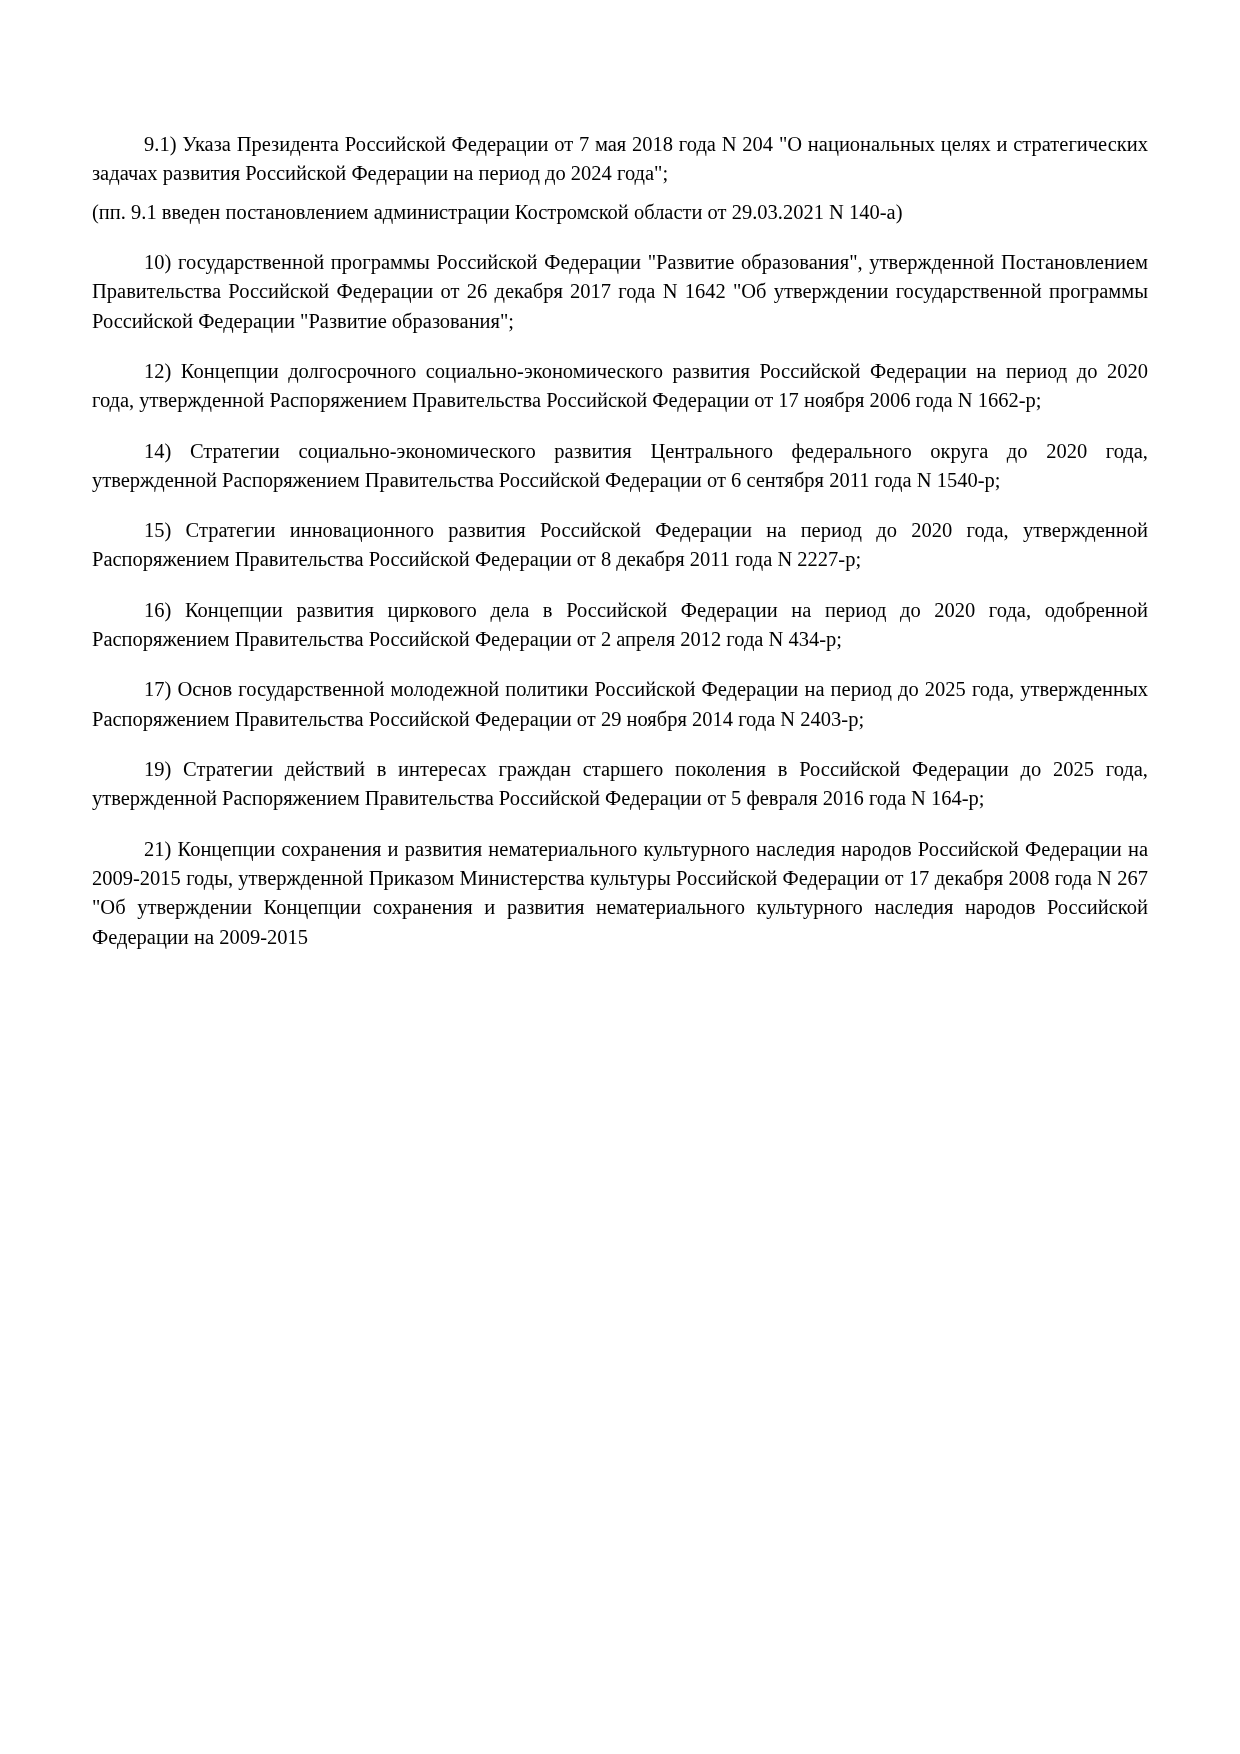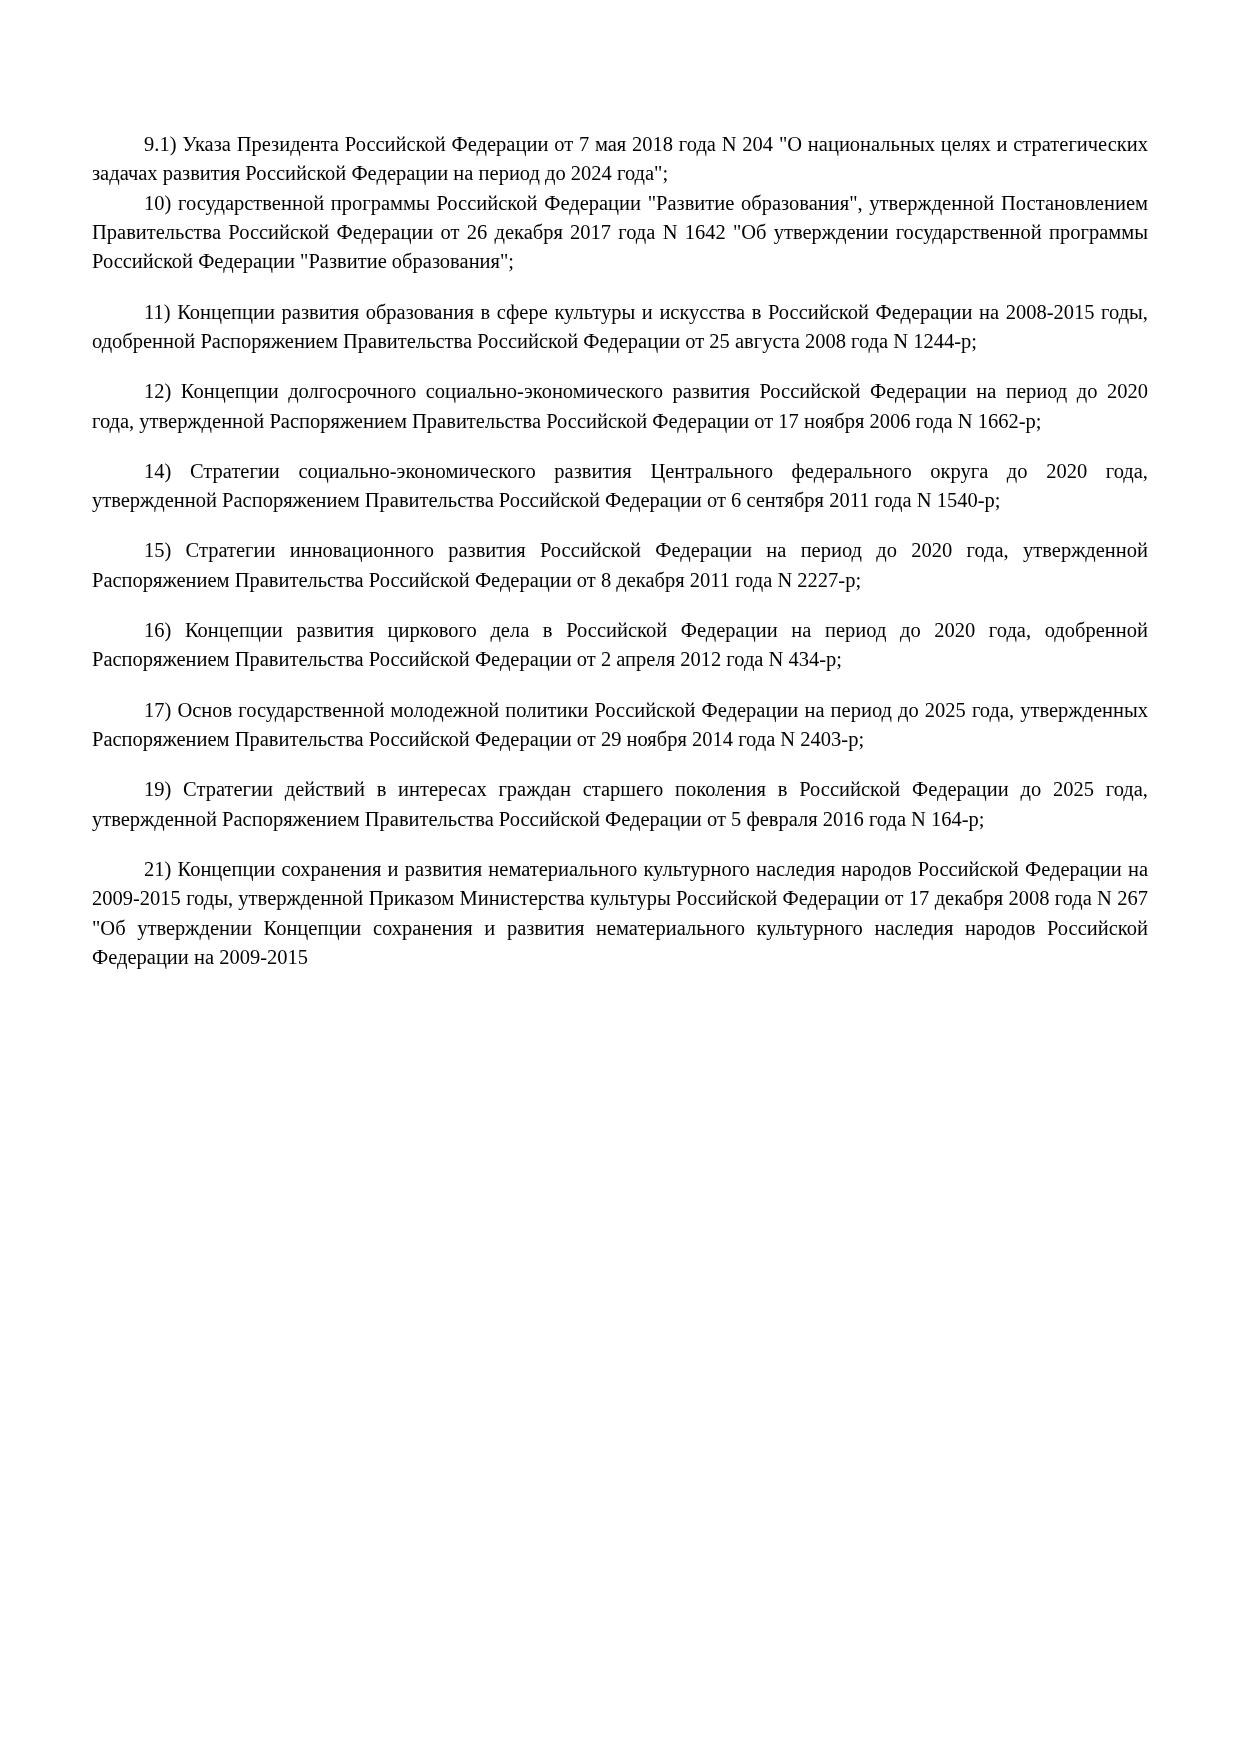--- a/index.html
+++ b/index.html
@@ -28,38 +28,38 @@
   }
   .para {
     margin: 0 0 21px 0;
     text-align: justify;
     text-indent: 52px;
   }
   .para.no-indent {
     text-indent: 0;
   }
   .para.tight {
-    margin-bottom: 0;
+    margin-bottom: 9px;
   }
   .para:last-child {
     margin-bottom: 16px;
   }
 </style>
 </head>
 <body>
 
 <div class="page">
   <div class="doc-body">
 
     <p class="para tight">9.1) Указа Президента Российской Федерации от 7 мая 2018 года N 204 "О национальных целях и стратегических задачах развития Российской Федерации на период до 2024 года";</p>
 
+    <p class="para no-indent">(пп. 9.1 введен постановлением администрации Костромской области от 29.03.2021 N 140-а)</p>
 
     <p class="para">10) государственной программы Российской Федерации "Развитие образования", утвержденной Постановлением Правительства Российской Федерации от 26 декабря 2017 года N 1642 "Об утверждении государственной программы Российской Федерации "Развитие образования";</p>
 
-    <p class="para">11) Концепции развития образования в сфере культуры и искусства в Российской Федерации на 2008-2015 годы, одобренной Распоряжением Правительства Российской Федерации от 25 августа 2008 года N 1244-р;</p>
 
     <p class="para">12) Концепции долгосрочного социально-экономического развития Российской Федерации на период до 2020 года, утвержденной Распоряжением Правительства Российской Федерации от 17 ноября 2006 года N 1662-р;</p>
 
 
     <p class="para">14) Стратегии социально-экономического развития Центрального федерального округа до 2020 года, утвержденной Распоряжением Правительства Российской Федерации от 6 сентября 2011 года N 1540-р;</p>
 
     <p class="para">15) Стратегии инновационного развития Российской Федерации на период до 2020 года, утвержденной Распоряжением Правительства Российской Федерации от 8 декабря 2011 года N 2227-р;</p>
 
     <p class="para">16) Концепции развития циркового дела в Российской Федерации на период до 2020 года, одобренной Распоряжением Правительства Российской Федерации от 2 апреля 2012 года N 434-р;</p>
 

